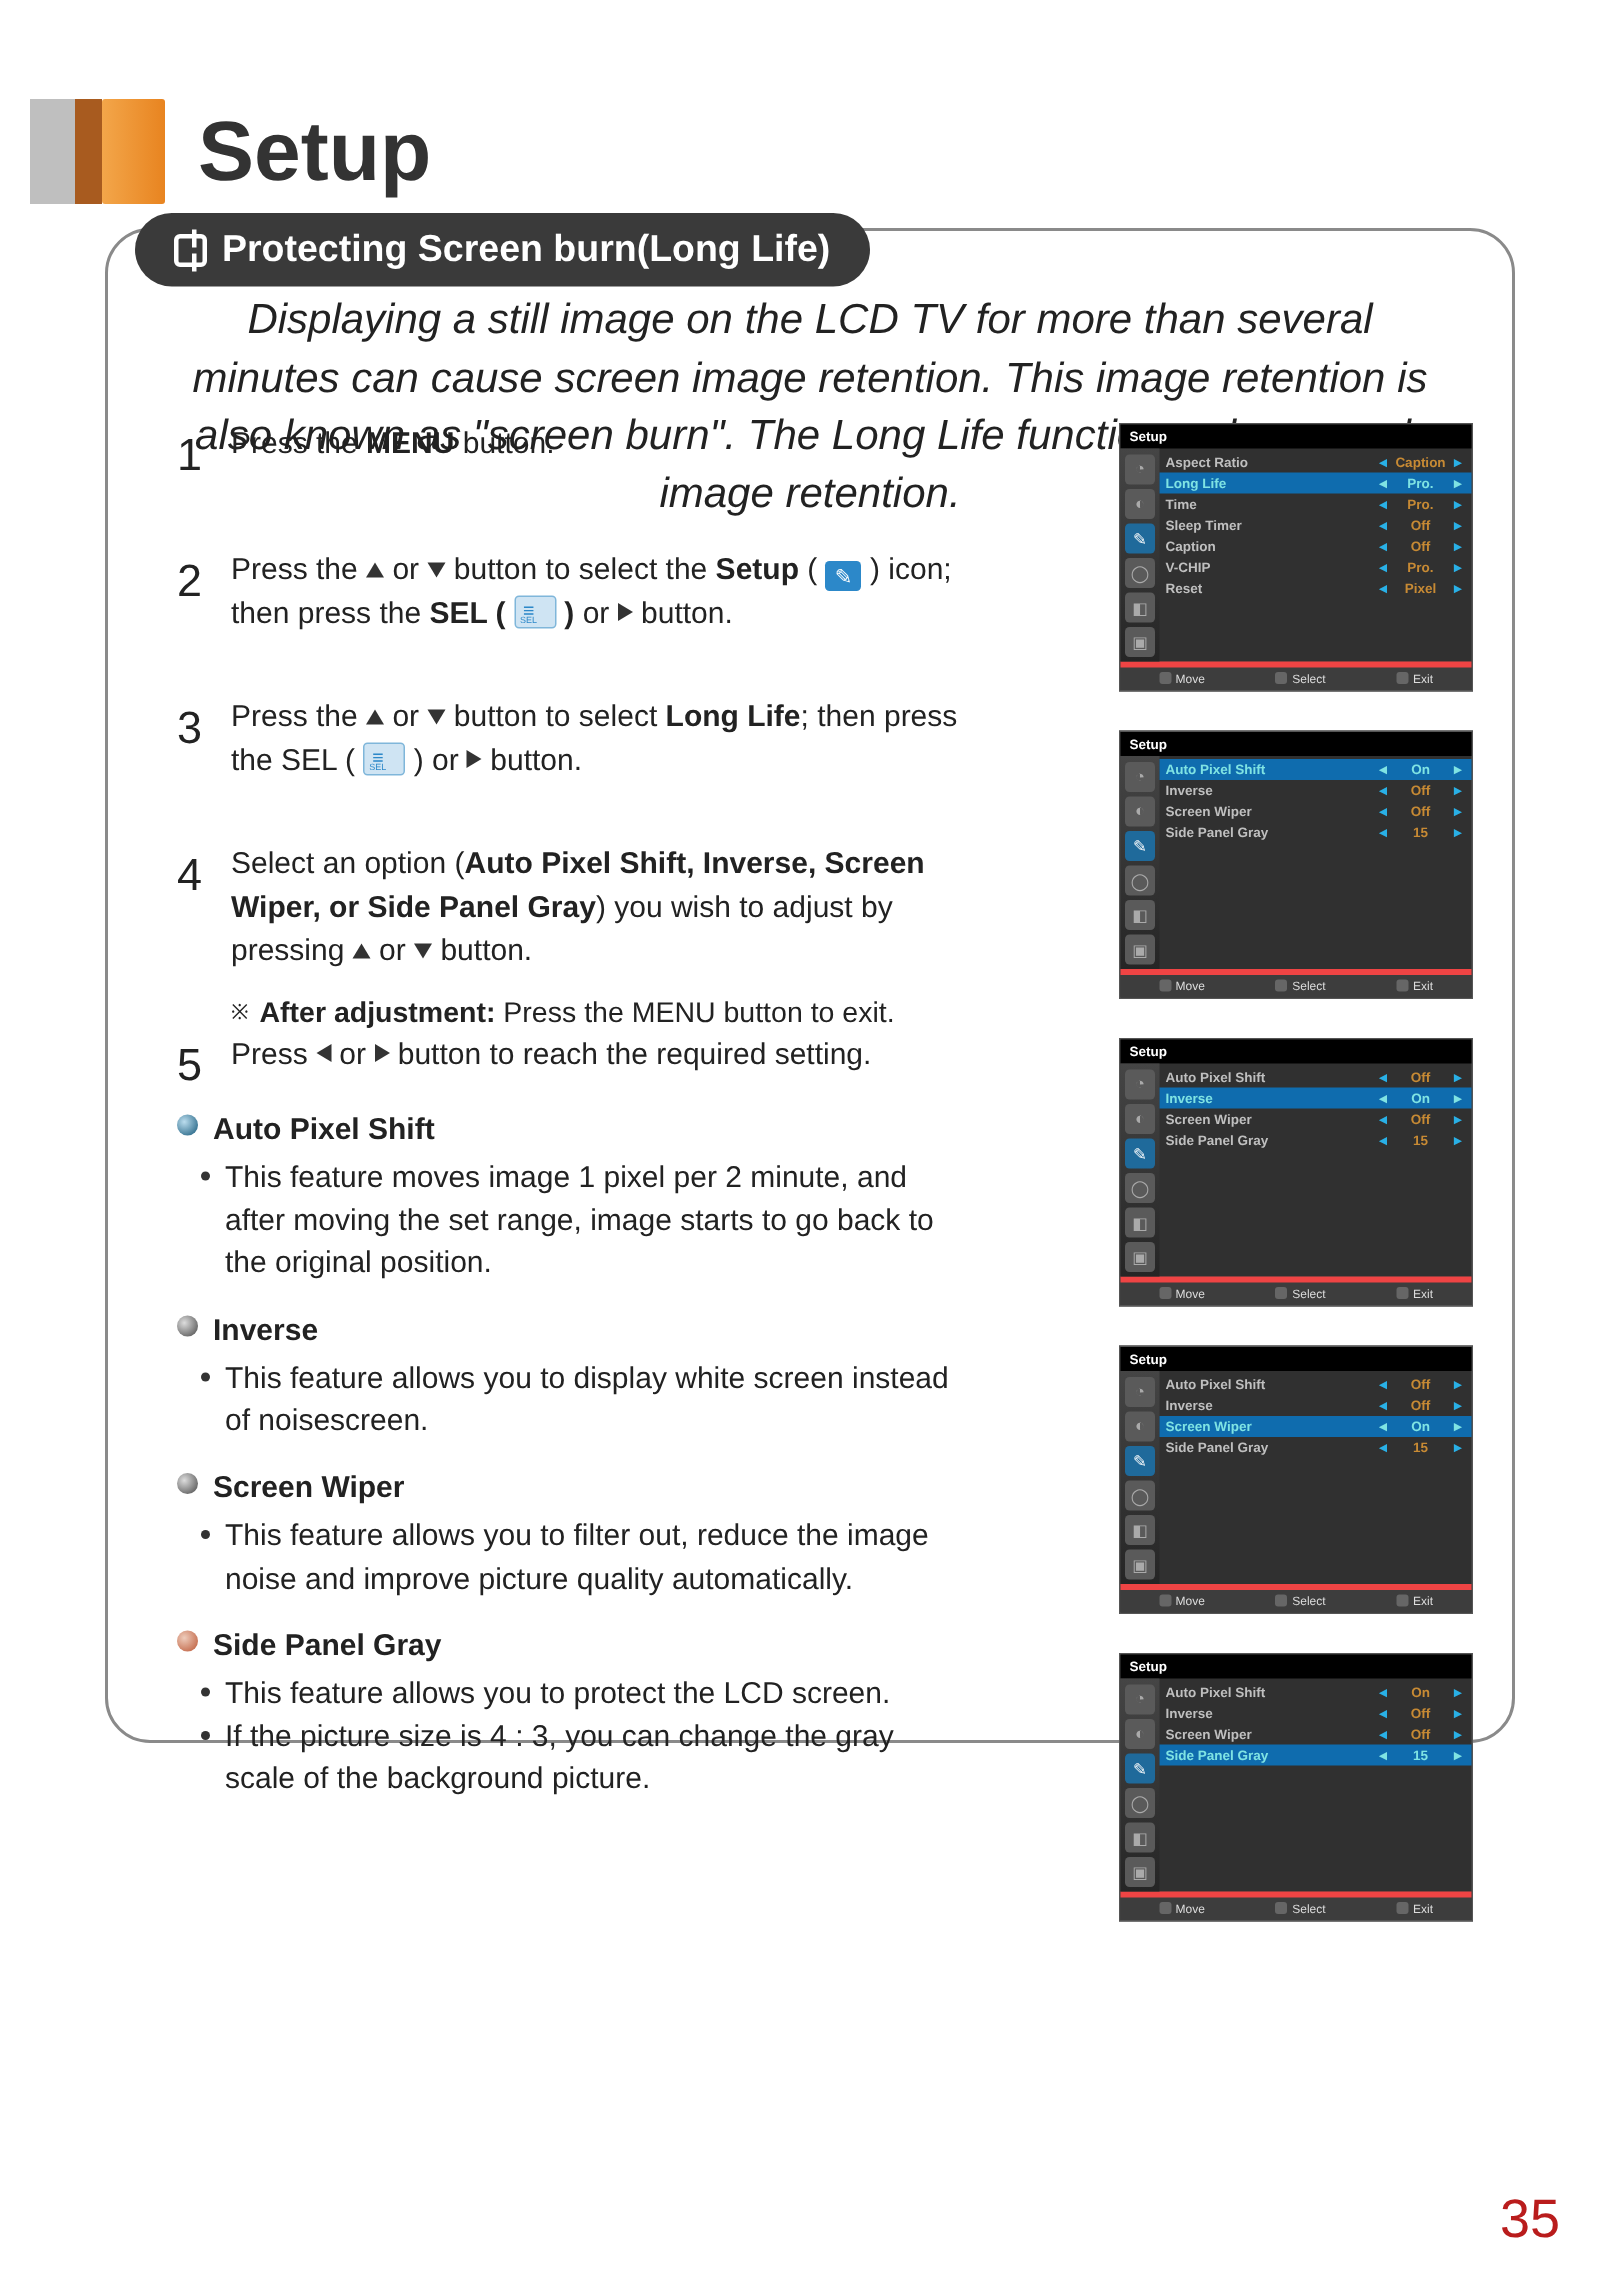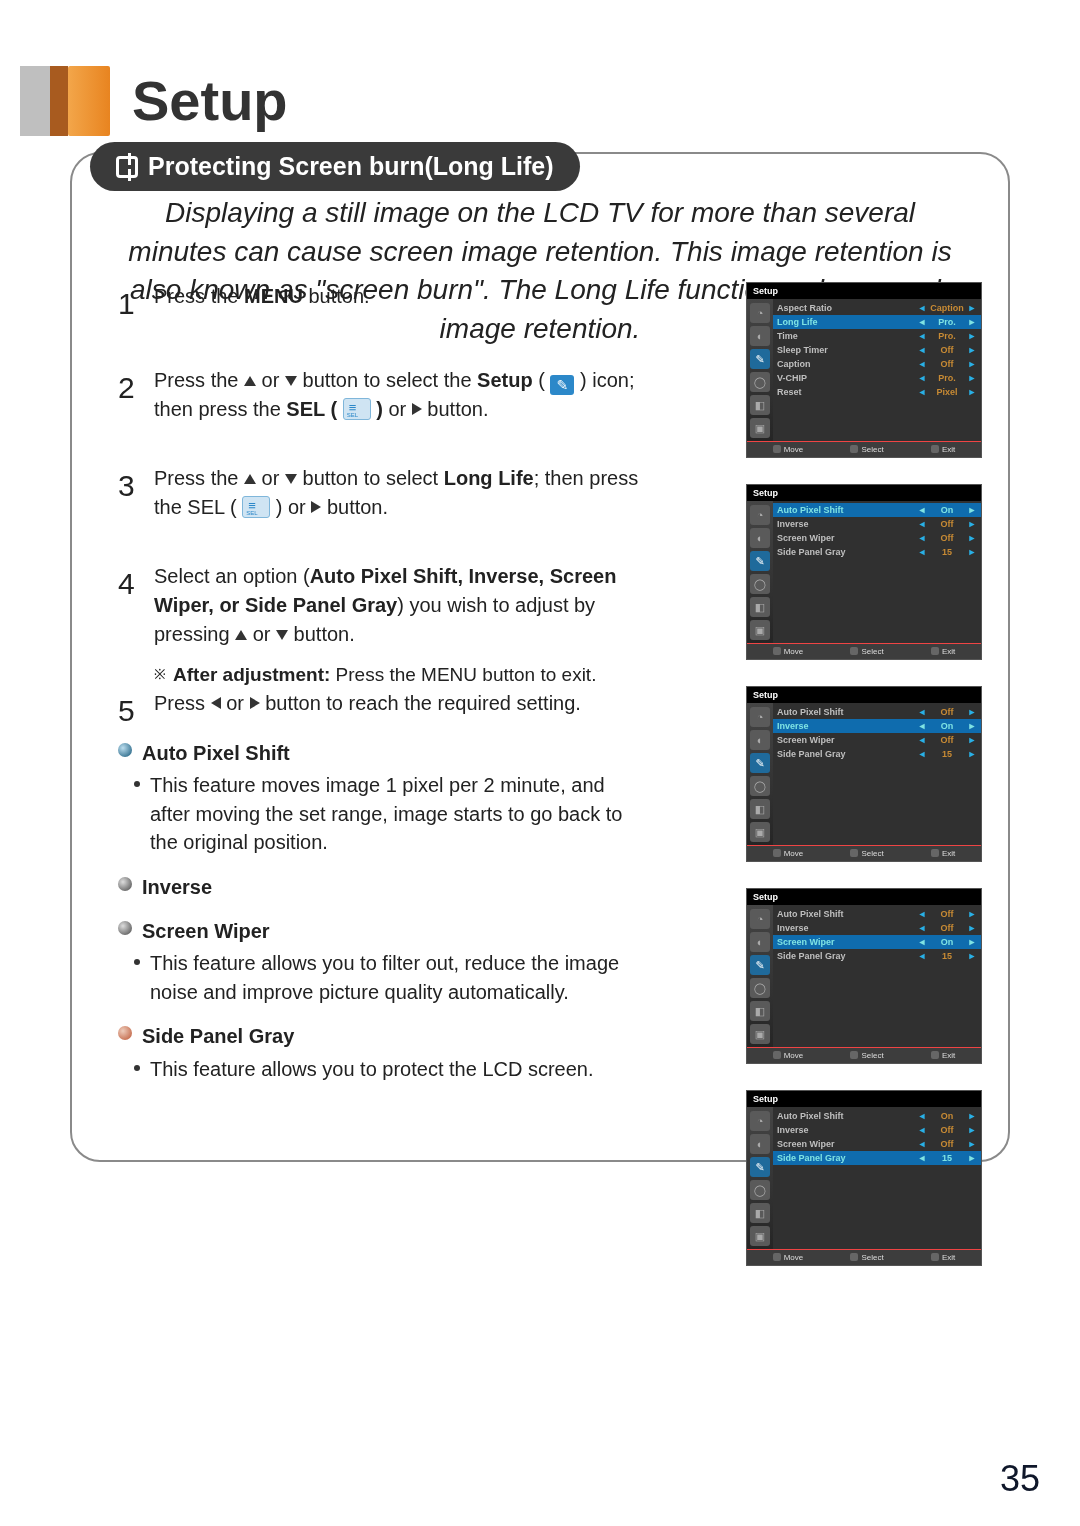--- a/index.html
+++ b/index.html
@@ -60,24 +60,24 @@
   .sb .ic.a{background:#1f6a9b;color:#fff;}
   .sb .bot{flex:1;}
   .rows{flex:1;padding:2px 0 6px;}
   .row{display:flex;align-items:center;padding:2px 4px;font-weight:bold;}
   .row.sel{background:#0f6cae;color:#7fe3e3;}
   .row .lab{flex:1;}
   .row .ar{width:10px;text-align:center;color:#29b0e6;}
   .row .val{width:40px;text-align:center;color:#c78a34;}
   .row.sel .val,.row.sel .ar{color:#7fe3e3;}
   .ofoot{background:#3d3d3d;display:flex;justify-content:space-around;padding:3px 2px;
-    font-size:8px;color:#ddd;border-top:1px solid #ef4444;}
+    font-size:8px;color:#ddd;border-top:4px solid #ef4444;}
   .ofoot span::before{content:'';display:inline-block;width:8px;height:8px;margin-right:3px;
     vertical-align:-1px;background:#666;border-radius:2px;}
-  .pgnum{position:absolute;right:40px;bottom:26px;font-size:36px;color:#0f172a;}
+  .pgnum{position:absolute;right:40px;bottom:26px;font-size:36px;color:#b91c1c;}
 </style>
 </head>
 <body>
 
 <div class="page">
   <div class="side-gray"></div>
   <div class="orange-tab"></div>
   <div class="title">Setup</div>
 
   <div class="frame">
@@ -116,28 +116,30 @@
       <b>After adjustment:</b><span> Press the MENU button to exit.</span>
     </div>
 
     <div class="features" id="features">
         <div class="feat">
           <div class="fh">Auto Pixel Shift</div>
           <div class="fb">This feature moves image 1 pixel per 2 minute, and after moving the set range, image starts to go back to the original position.</div>
         </div>
         <div class="feat">
           <div class="fh">Inverse</div>
+          <div class="fb">This feature allows you to display white screen instead of noisescreen.</div>
         </div>
         <div class="feat">
           <div class="fh">Screen Wiper</div>
           <div class="fb">This feature allows you to filter out, reduce the image noise and improve picture quality automatically.</div>
         </div>
         <div class="feat">
           <div class="fh">Side Panel Gray</div>
           <div class="fb">This feature allows you to protect the LCD screen.</div>
+          <div class="fb">If the picture size is  4 : 3, you can change the gray scale of the background picture.</div>
         </div>
       </div>
 
     <div class="osd-col" id="osdcol">
         <div class="osd">
           <div class="ohead">Setup</div>
           <div class="body">
             <div class="sb">
               <div class="ic">◔</div>
               <div class="ic">◐</div>

